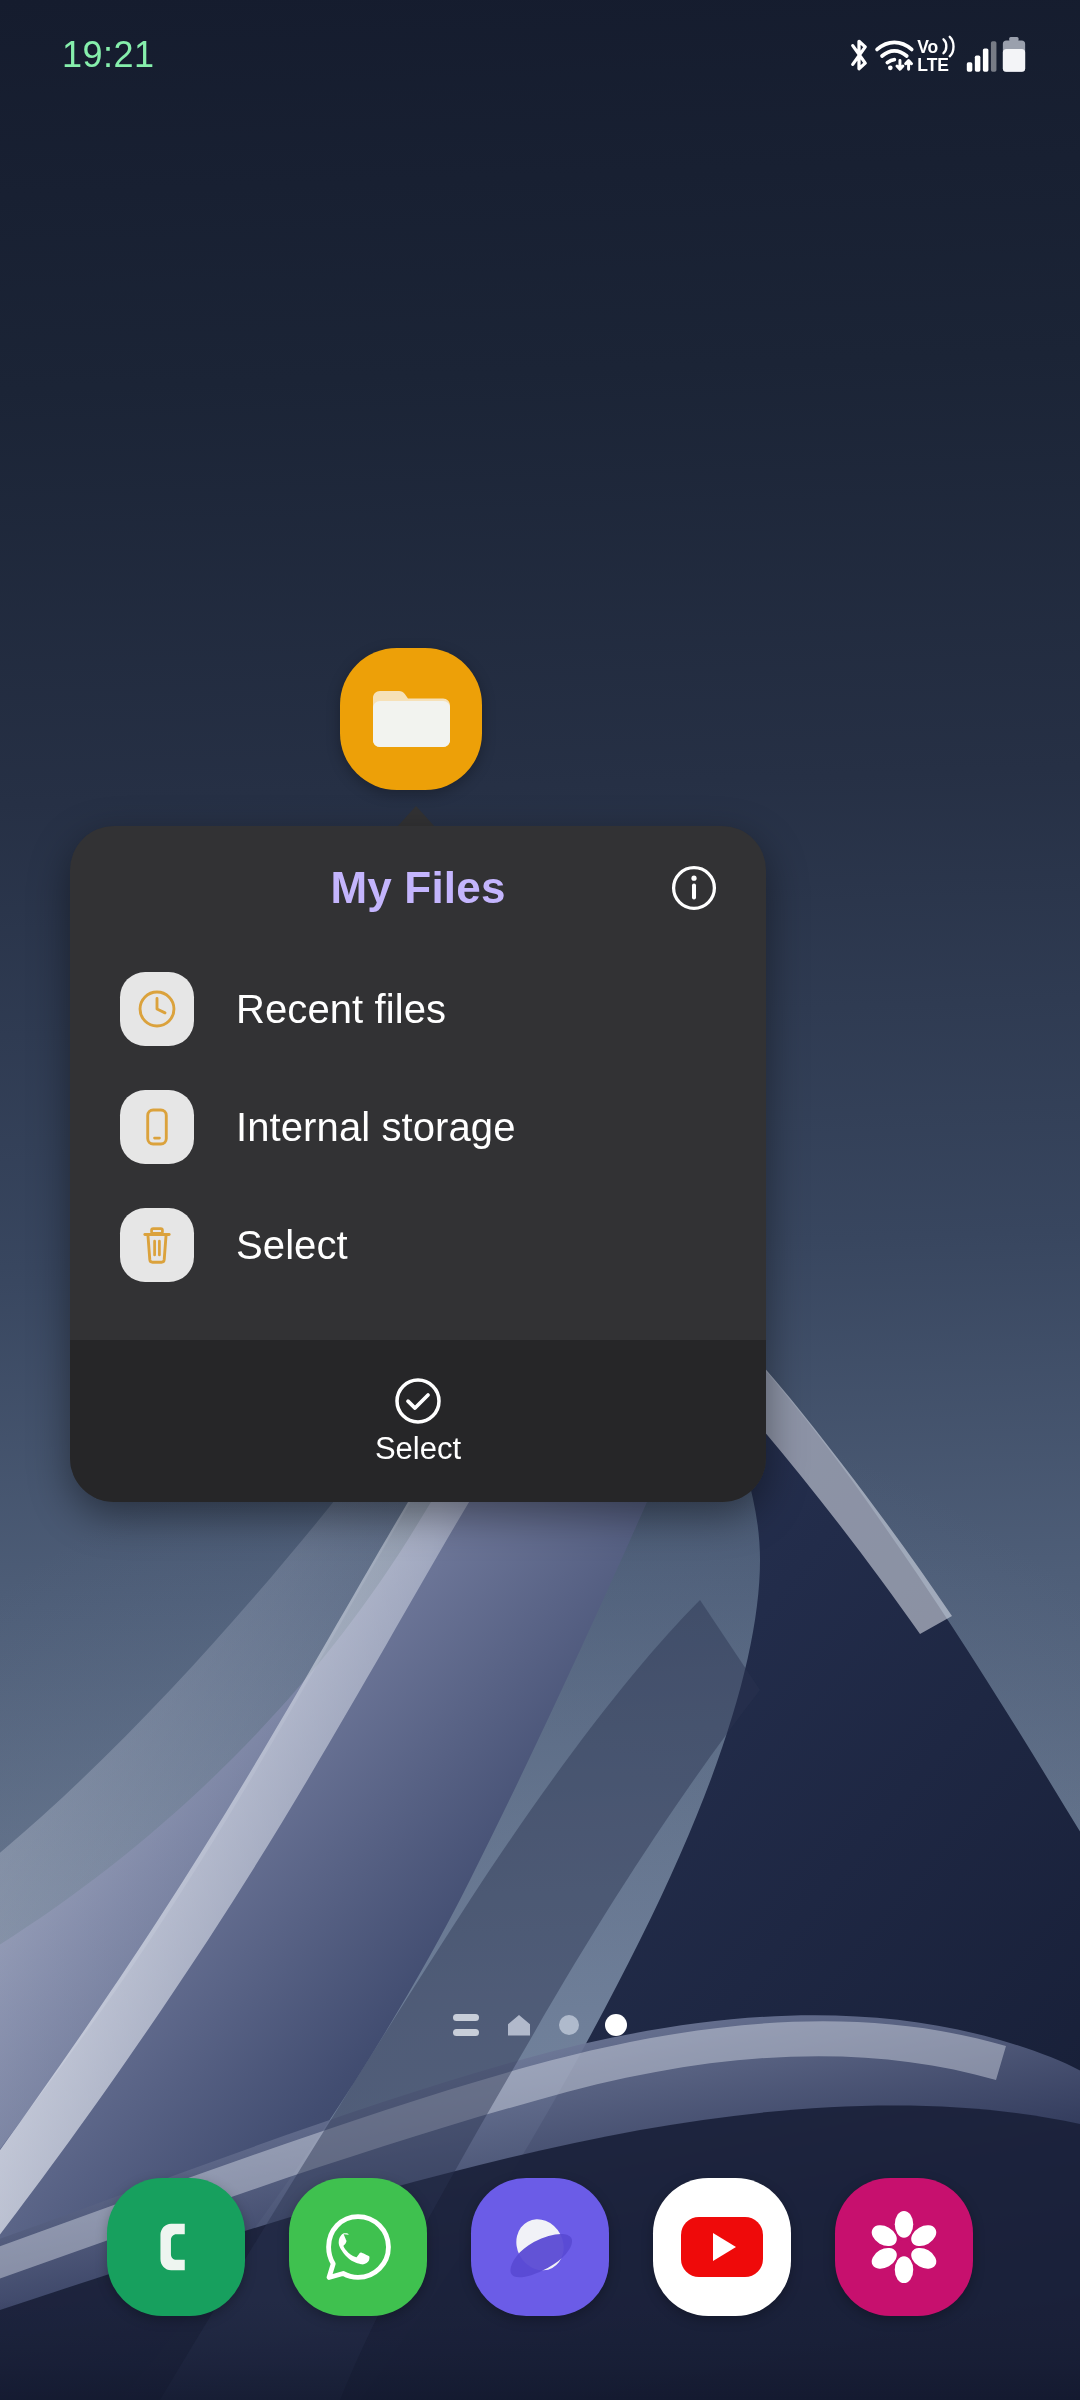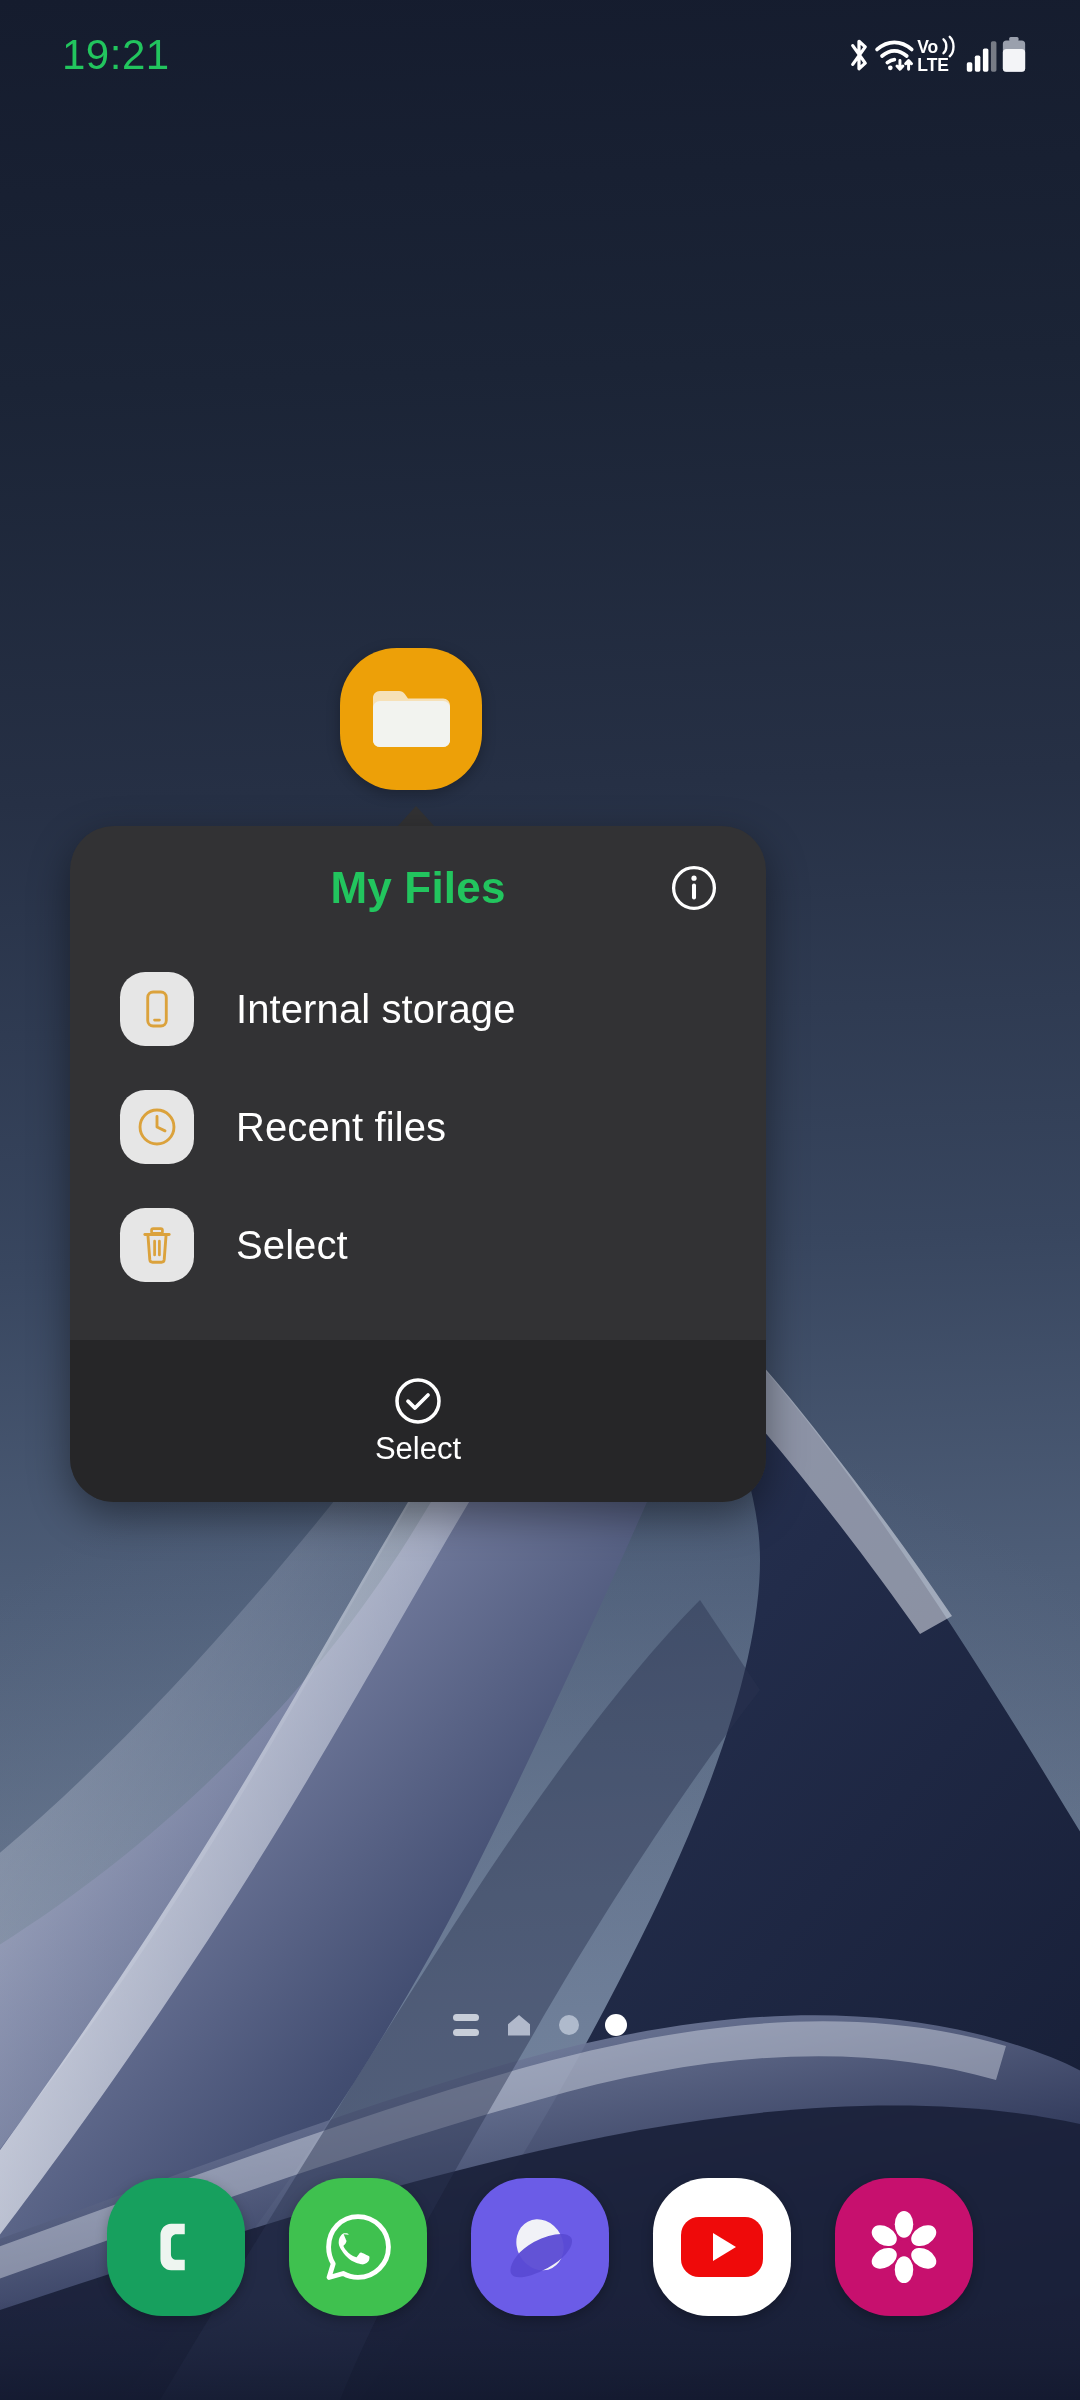--- a/index.html
+++ b/index.html
@@ -34,21 +34,21 @@
   .wp-svg { position:absolute; inset:0; width:1080px; height:2400px; }
 
   
   .statusbar {
     position:absolute; top:0; left:0; width:1080px; height:110px;
     display:flex; align-items:center; justify-content:space-between;
     padding:0 52px 0 62px;
     z-index:30;
   }
   .sb-time {
-    color:#22c55e; font-size:42px; font-weight:400; letter-spacing:0.5px;
+    color:#86efac; font-size:36px; font-weight:400; letter-spacing:0.5px;
   }
   .sb-icons { display:flex; align-items:center; }
   .sb-icons svg { display:block; }
 
   
   .app-icon-wrap {
     position:absolute; left:340px; top:648px; width:142px; height:142px;
     z-index:18;
   }
   .squircle {
@@ -76,21 +76,21 @@
     border-right:20px solid transparent;
     border-bottom:22px solid #323234;
     z-index:24;
   }
   .popup-header {
     position:relative;
     height:124px;
     display:flex; align-items:center; justify-content:center;
   }
   .popup-title {
-    color:#22c55e; font-size:44px; font-weight:700; letter-spacing:0.2px;
+    color:#c4b5fd; font-size:44px; font-weight:700; letter-spacing:0.2px;
   }
   .info-btn {
     position:absolute; right:44px; top:50%; transform:translateY(-50%);
     width:56px; height:56px;
     display:flex; align-items:center; justify-content:center;
     cursor:pointer;
   }
 
   .popup-list { padding:0 0 36px 0; }
   .popup-item {
@@ -294,35 +294,35 @@
           <rect x="11.95" y="10.7" width="2.1" height="8.3" rx="1.05" fill="#ffffff"></rect>
         </svg>
       </div>
     </div>
 
     <div class="popup-list">
 
       <div class="popup-item">
         <span class="item-icon">
           <svg width="48" height="48" viewBox="0 0 30 30">
+            <circle cx="15" cy="15" r="10.6" fill="none" stroke="#dba23c" stroke-width="1.8"></circle>
+            <path d="M15 8.4 L15 15 L20 17.4" fill="none" stroke="#dba23c" stroke-width="1.8" stroke-linecap="round" stroke-linejoin="round"></path>
+          </svg>
+        </span>
+        <span class="item-label">Recent files</span>
+      </div>
+
+      <div class="popup-item">
+        <span class="item-icon">
+          <svg width="48" height="48" viewBox="0 0 30 30">
             <rect x="9.2" y="4.4" width="11.6" height="21.2" rx="3.4" fill="none" stroke="#dba23c" stroke-width="1.8"></rect>
             <rect x="12.6" y="21.1" width="4.8" height="1.7" rx="0.85" fill="#dba23c"></rect>
           </svg>
         </span>
         <span class="item-label">Internal storage</span>
-      </div>
-
-      <div class="popup-item">
-        <span class="item-icon">
-          <svg width="48" height="48" viewBox="0 0 30 30">
-            <circle cx="15" cy="15" r="10.6" fill="none" stroke="#dba23c" stroke-width="1.8"></circle>
-            <path d="M15 8.4 L15 15 L20 17.4" fill="none" stroke="#dba23c" stroke-width="1.8" stroke-linecap="round" stroke-linejoin="round"></path>
-          </svg>
-        </span>
-        <span class="item-label">Recent files</span>
       </div>
 
 
       <div class="popup-item">
         <span class="item-icon">
           <svg width="48" height="48" viewBox="0 0 30 30">
             <rect x="11.6" y="4.7" width="6.8" height="3.1" rx="1.1" fill="none" stroke="#dba23c" stroke-width="1.7"></rect>
             <path d="M7.4 8.4 L22.6 8.4" stroke="#dba23c" stroke-width="1.8" stroke-linecap="round"></path>
             <path d="M9.3 8.4 L10.5 24.2 C10.6 25.2 11.3 25.8 12.2 25.8 L17.8 25.8 C18.7 25.8 19.4 25.2 19.5 24.2 L20.7 8.4" fill="none" stroke="#dba23c" stroke-width="1.8" stroke-linejoin="round"></path>
             <path d="M13.5 12.6 L13.5 21.2 M16.5 12.6 L16.5 21.2" stroke="#dba23c" stroke-width="1.7" stroke-linecap="round"></path>

